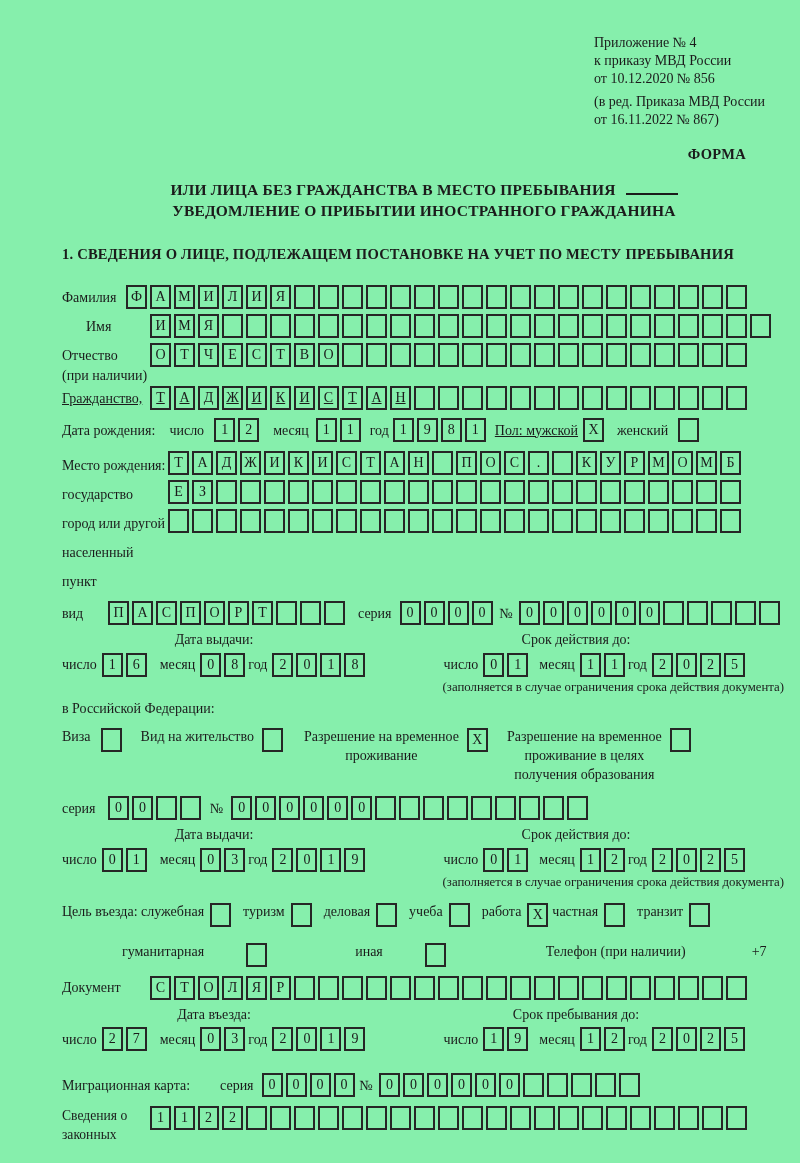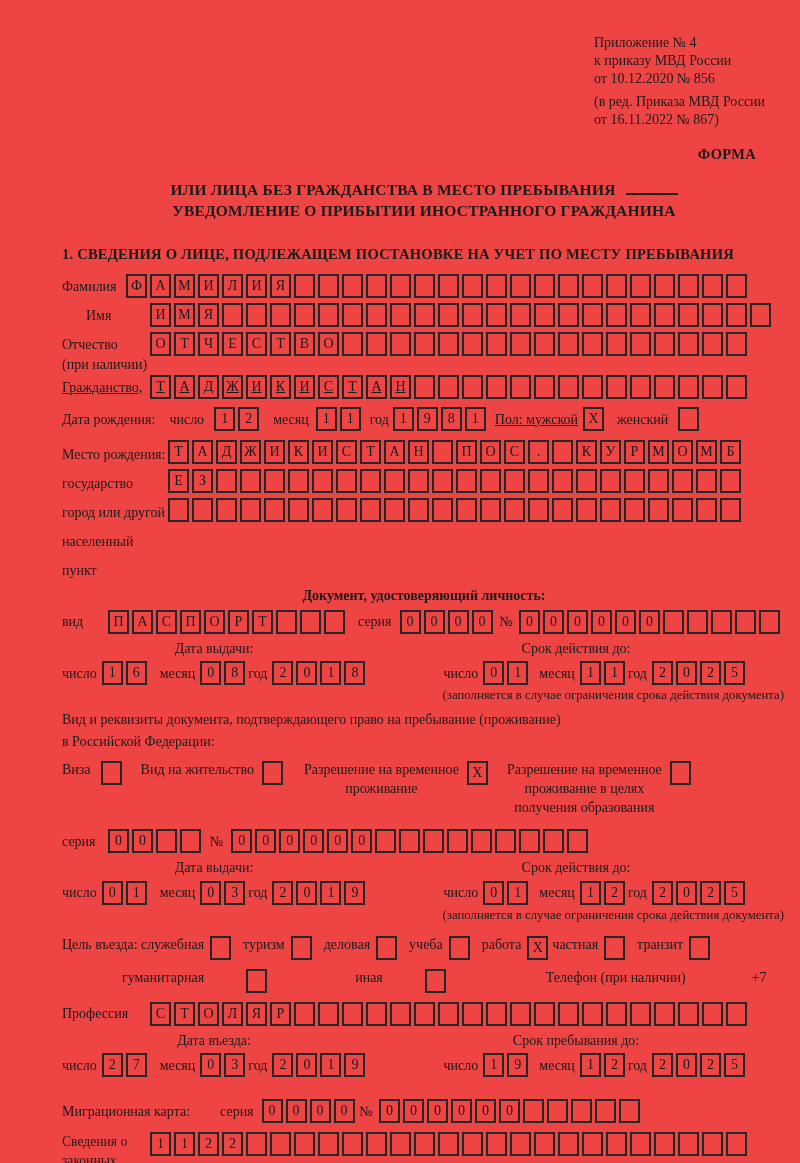--- a/index.html
+++ b/index.html
@@ -1,27 +1,27 @@
 <!DOCTYPE html>
 <html><head>
 <meta charset="utf-8">
 <style>
   html,body{margin:0;padding:0;background:#fff;}
   .page{
     width:800px;height:1163px;box-sizing:border-box;
-    background:#ef4444;color:#1b1b1b;
+    background:#86efac;color:#1b1b1b;
     font-family:"Liberation Serif","DejaVu Serif",serif;
     font-size:14px;line-height:1.25;
     padding:34px 14px 0 62px;
     position:relative;overflow:hidden;
   }
   .appendix{margin-left:auto;width:192px;}
   .appendix div{line-height:18px;}
   .appendix .grp2{margin-top:5px;}
-  .forma{text-align:right;font-weight:bold;margin:16px 30px 0 0;font-size:14.5px;letter-spacing:.3px;}
+  .forma{text-align:right;font-weight:bold;margin:16px 40px 0 0;font-size:14.5px;letter-spacing:.3px;}
   .title{  text-align:center;font-weight:bold;font-size:15.5px;line-height:21px;margin-top:16px;letter-spacing:.2px;}
   .title .uline{display:inline-block;width:52px;border-bottom:2px solid #1b1b1b;margin-left:10px;vertical-align:baseline;}
   .section1{font-weight:bold;font-size:14.6px;margin-top:24px;letter-spacing:.2px;}
   .row{display:flex;align-items:center;}
   .cells{display:inline-flex;flex-wrap:nowrap;align-items:center;flex:none;}
   .cb{
     display:inline-flex;align-items:center;justify-content:center;
     width:21px;height:24px;box-sizing:border-box;flex:none;
     border:2px solid #262626;margin-right:3px;
     font-size:14px;line-height:1;
@@ -63,21 +63,21 @@
 
   <div class="forma">ФОРМА</div>
 
   <div class="title">
     <div><span>ИЛИ ЛИЦА БЕЗ ГРАЖДАНСТВА В МЕСТО ПРЕБЫВАНИЯ</span><span class="uline"></span></div>
     <div>УВЕДОМЛЕНИЕ О ПРИБЫТИИ ИНОСТРАННОГО ГРАЖДАНИНА</div>
   </div>
 
   <div class="section1">1. СВЕДЕНИЯ О ЛИЦЕ, ПОДЛЕЖАЩЕМ ПОСТАНОВКЕ НА УЧЕТ ПО МЕСТУ ПРЕБЫВАНИЯ</div>
 
-  <div class="row" style="margin-top:11px;">
+  <div class="row" style="margin-top:22px;">
     <span class="lbl" style="width:64px;">Фамилия</span>
     <span class="cells">
         <span class="cb">Ф</span>
         <span class="cb">А</span>
         <span class="cb">М</span>
         <span class="cb">И</span>
         <span class="cb">Л</span>
         <span class="cb">И</span>
         <span class="cb">Я</span>
         <span class="cb"></span>
@@ -308,21 +308,20 @@
           <span class="cb"></span>
           <span class="cb"></span>
           <span class="cb"></span>
           <span class="cb"></span>
           <span class="cb"></span>
           <span class="cb"></span>
         </div>
     </div>
   </div>
 
-  <div class="center-b" style="margin-top:2px;">Документ, удостоверяющий личность:</div>
 
   <div class="row" style="margin-top:5px;">
     <span class="lbl" style="width:46px;">вид</span>
     <span class="cells">
         <span class="cb">П</span>
         <span class="cb">А</span>
         <span class="cb">С</span>
         <span class="cb">П</span>
         <span class="cb">О</span>
         <span class="cb">Р</span>
@@ -393,21 +392,20 @@
       <span class="cells">
           <span class="cb">2</span>
           <span class="cb">0</span>
           <span class="cb">2</span>
           <span class="cb">5</span>
         </span>
     </div>
   </div>
   <div class="note-r">(заполняется в случае ограничения срока действия документа)</div>
 
-  <div style="margin-top:7px;">Вид и реквизиты документа, подтверждающего право на пребывание (проживание)</div>
   <div style="margin-top:4px;">в Российской Федерации:</div>
 
   <div class="visa-row">
     <div class="visa-item">
       <span class="txt">Виза</span>
       <span class="cells" style="margin-left:2px;">
           <span class="cb"></span>
         </span>
     </div>
     <div class="visa-item" style="margin-left:16px;">
@@ -537,21 +535,21 @@
     <span class="lbl">частная</span>
     <span class="cells">
         <span class="cb"></span>
       </span>
     <span class="sp"></span>
     <span class="lbl">транзит</span>
     <span class="cells">
         <span class="cb"></span>
       </span>
   </div>
-  <div class="purpose-row" style="margin-top:9px;gap:36px;">
+  <div class="purpose-row" style="margin-top:16px;gap:36px;">
     <span class="lbl" style="margin-left:60px;">гуманитарная</span>
     <span class="cells">
         <span class="cb"></span>
       </span>
     <span class="sp" style="width:16px;"></span>
     <span class="lbl">иная</span>
     <span class="cells">
         <span class="cb"></span>
       </span>
     <span class="sp" style="width:28px;"></span>
@@ -565,21 +563,21 @@
         <span class="cb">0</span>
         <span class="cb">0</span>
         <span class="cb">0</span>
         <span class="cb">0</span>
         <span class="cb">0</span>
         <span class="cb"></span>
       </span>
   </div>
 
   <div class="row" style="margin-top:9px;">
-    <span class="lbl" style="width:88px;">Профессия</span>
+    <span class="lbl" style="width:88px;">Документ</span>
     <span class="cells">
         <span class="cb">С</span>
         <span class="cb">Т</span>
         <span class="cb">О</span>
         <span class="cb">Л</span>
         <span class="cb">Я</span>
         <span class="cb">Р</span>
         <span class="cb"></span>
         <span class="cb"></span>
         <span class="cb"></span>

